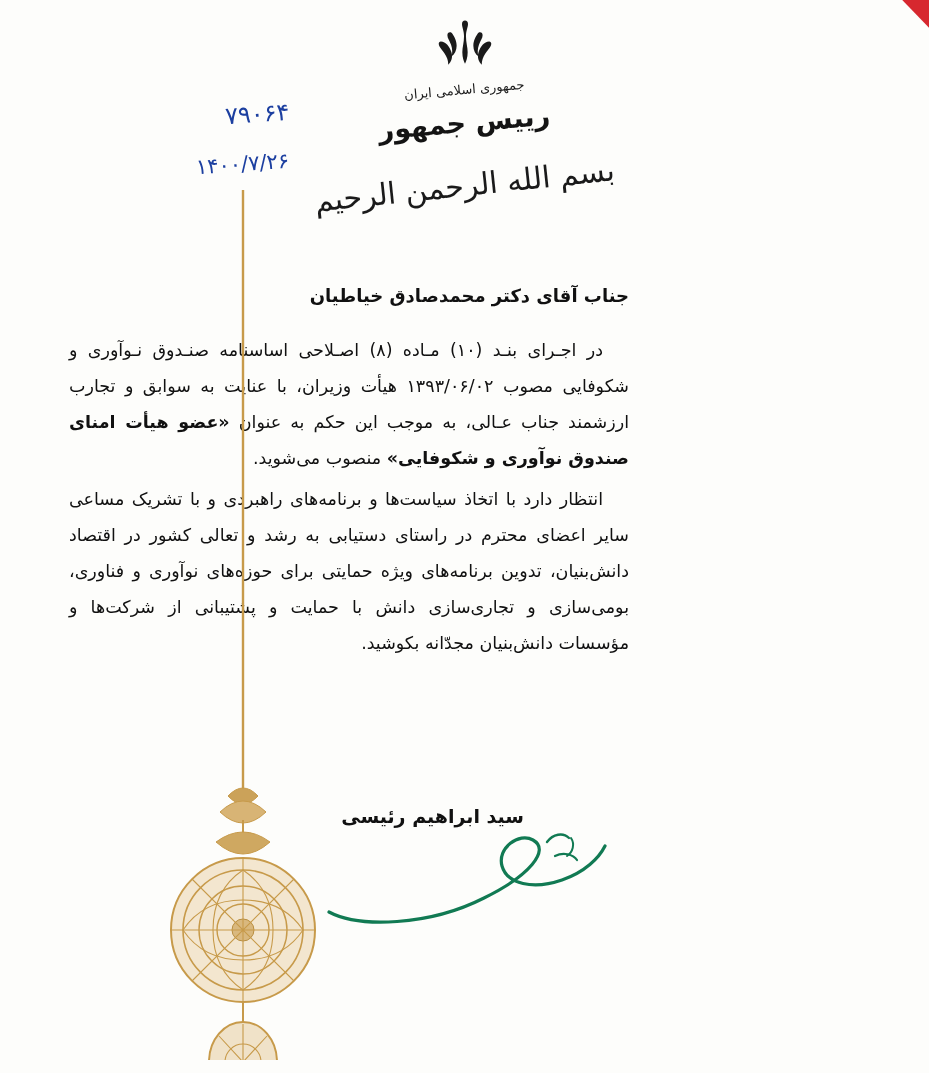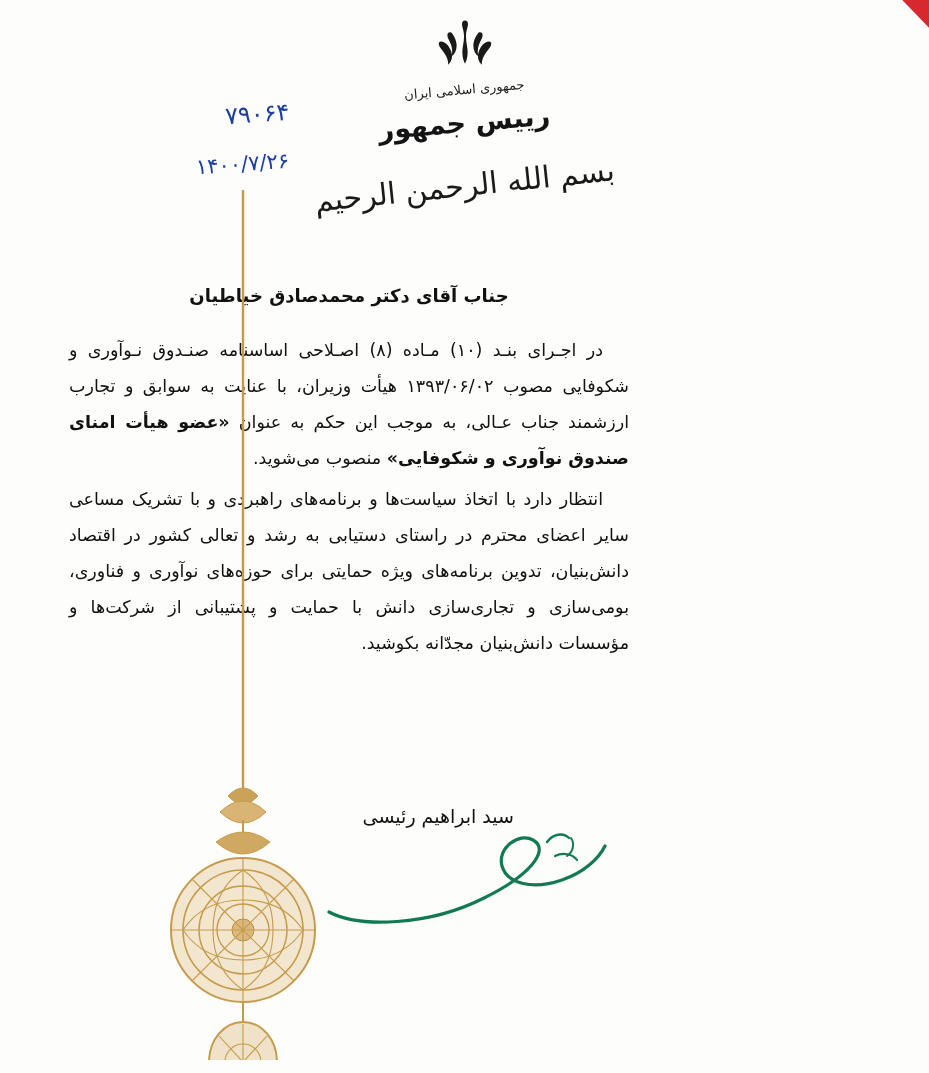--- a/index.html
+++ b/index.html
@@ -116,36 +116,36 @@
     right: 300px;
     width: 560px;
     text-align: justify;
     color: #111111;
     font-size: 17.5px;
     line-height: 2.05;
   }
   .salutation {
     font-weight: bold;
     font-size: 18px;
-    text-align: center;
+    text-align: right;
     margin-bottom: 18px;
   }
   .para {
     margin: 0 0 6px 0;
     text-indent: 26px;
   }
   .bold-inline { font-weight: bold; }
 
   
   .sign-name {
     position: absolute;
     top: 805px;
-    right: 415px;
+    right: 405px;
     font-size: 19px;
-    font-weight: normal;
+    font-weight: bold;
     color: #111;
   }
   .sign-mark {
     position: absolute;
     top: 820px;
     right: 310px;
     width: 300px;
     height: 120px;
   }
 

